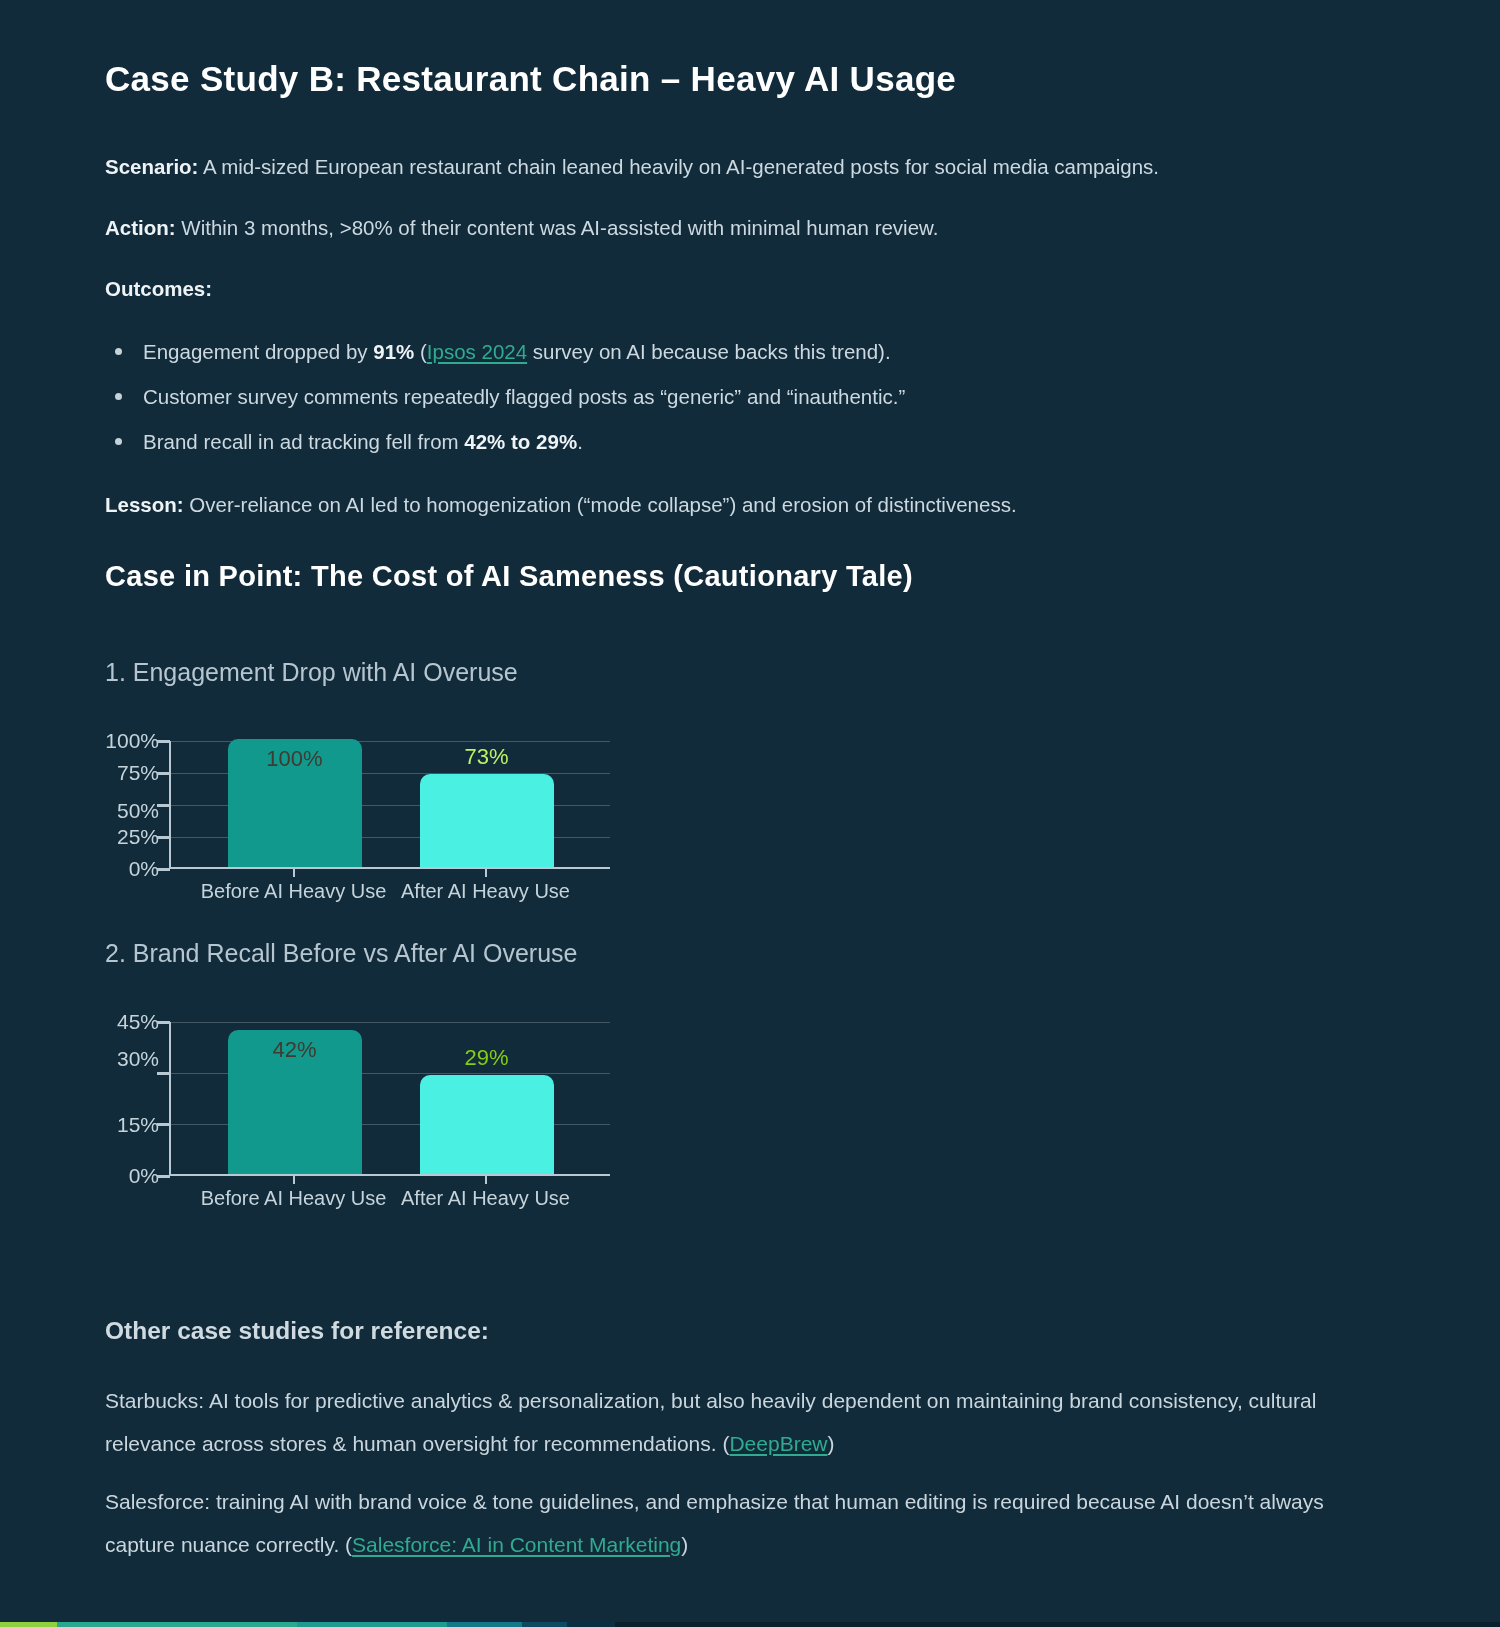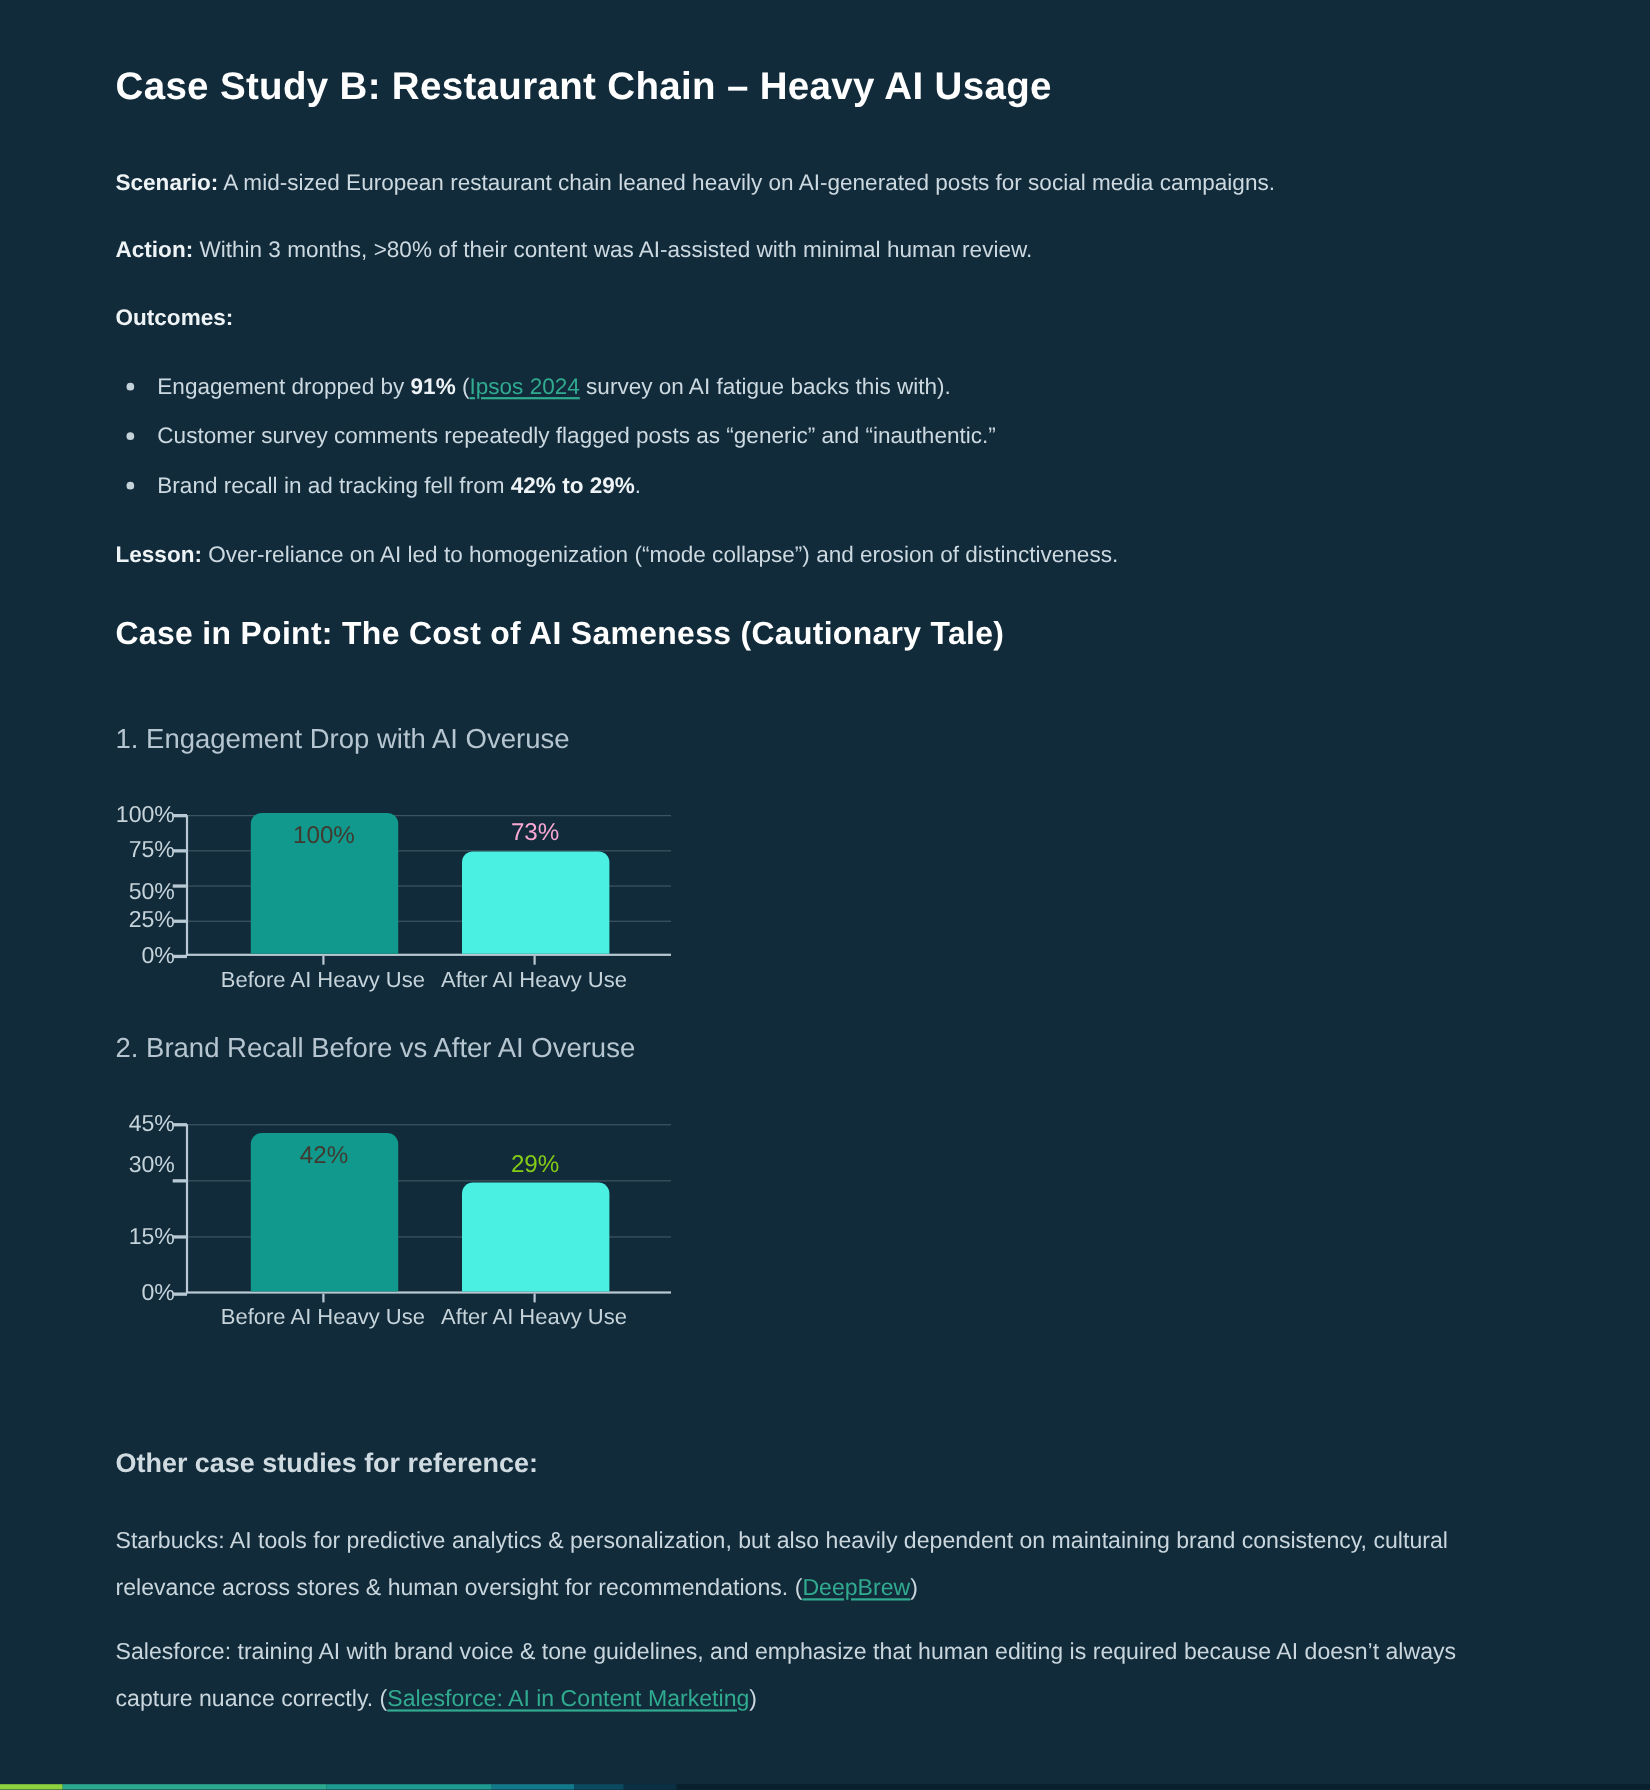--- a/index.html
+++ b/index.html
@@ -166,21 +166,21 @@
 
   <h1 class="page-title">Case Study B: Restaurant Chain – Heavy AI Usage</h1>
 
   <p class="body-par"><strong>Scenario:</strong><span> A mid-sized European restaurant chain leaned heavily on AI-generated posts for social media campaigns.</span></p>
 
   <p class="body-par"><strong>Action:</strong><span> Within 3 months, &gt;80% of their content was AI-assisted with minimal human review.</span></p>
 
   <p class="body-par"><strong>Outcomes:</strong></p>
 
   <ul class="outcomes">
-    <li><span>Engagement dropped by </span><strong>91%</strong><span> (</span><a class="doc-link">Ipsos 2024</a><span> survey on AI fatigue backs this with).</span></li>
+    <li><span>Engagement dropped by </span><strong>91%</strong><span> (</span><a class="doc-link">Ipsos 2024</a><span> survey on AI because backs this trend).</span></li>
     <li><span>Customer survey comments repeatedly flagged posts as “generic” and “inauthentic.”</span></li>
     <li><span>Brand recall in ad tracking fell from </span><strong>42% to 29%</strong><span>.</span></li>
   </ul>
 
   <p class="body-par"><strong>Lesson:</strong><span> Over-reliance on AI led to homogenization (“mode collapse”) and erosion of distinctiveness.</span></p>
 
   <h2 class="section-title">Case in Point: The Cost of AI Sameness (Cautionary Tale)</h2>
 
   <div class="chart-block">
     <h3 class="chart-title">1. Engagement Drop with AI Overuse</h3>
@@ -203,21 +203,21 @@
             <div class="ytick-mark" style="top: 94.5px;"></div>
             <div class="gridline" style="top: 95.5px;"></div>
             <div class="ytick-mark" style="top: 126.5px;"></div>
             <div class="bars-row">
               <div class="bar-slot">
                 <div class="bar" style="height: 128px; background: rgb(16, 153, 140);">
                   <div class="value-label inside" style="color: rgb(65, 58, 48);">100%</div>
                 </div>
               </div>
               <div class="bar-slot">
-                <div class="value-label above" style="color: #f9a8d4;">73%</div>
+                <div class="value-label above" style="color: #bef264;">73%</div>
                 <div class="bar" style="height: 93.44px; background: rgb(74, 240, 225);"></div>
               </div>
             </div>
           </div>
           <div class="xticks-row">
             <div class="xtick-slot">
               <div class="xtick-mark"></div>
             </div>
             <div class="xtick-slot">
               <div class="xtick-mark"></div>

